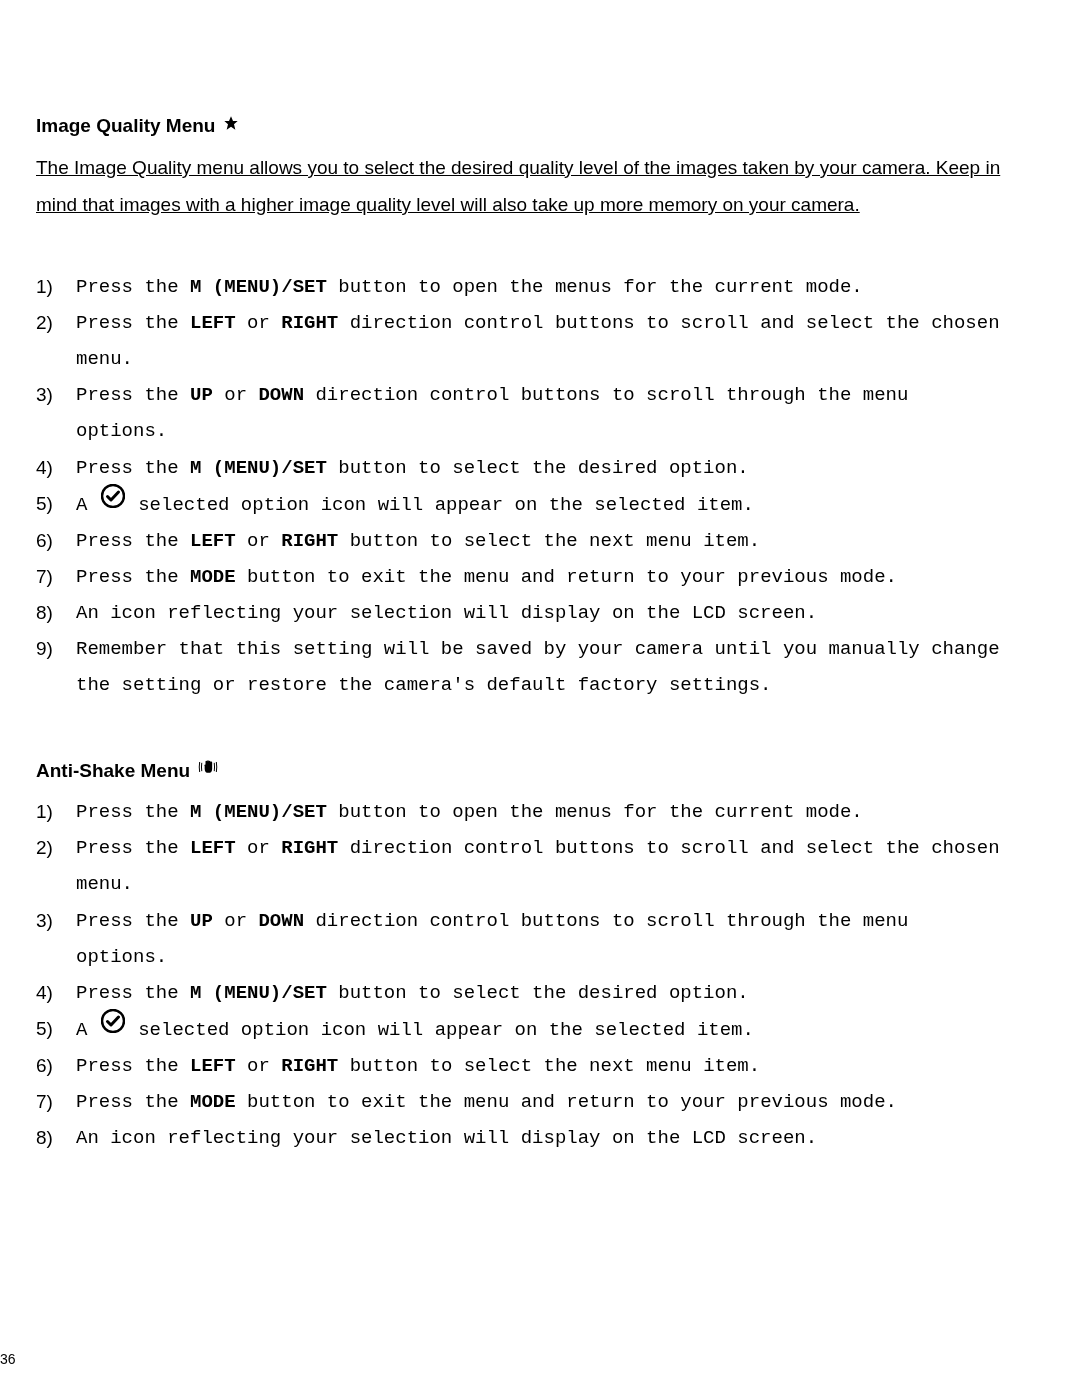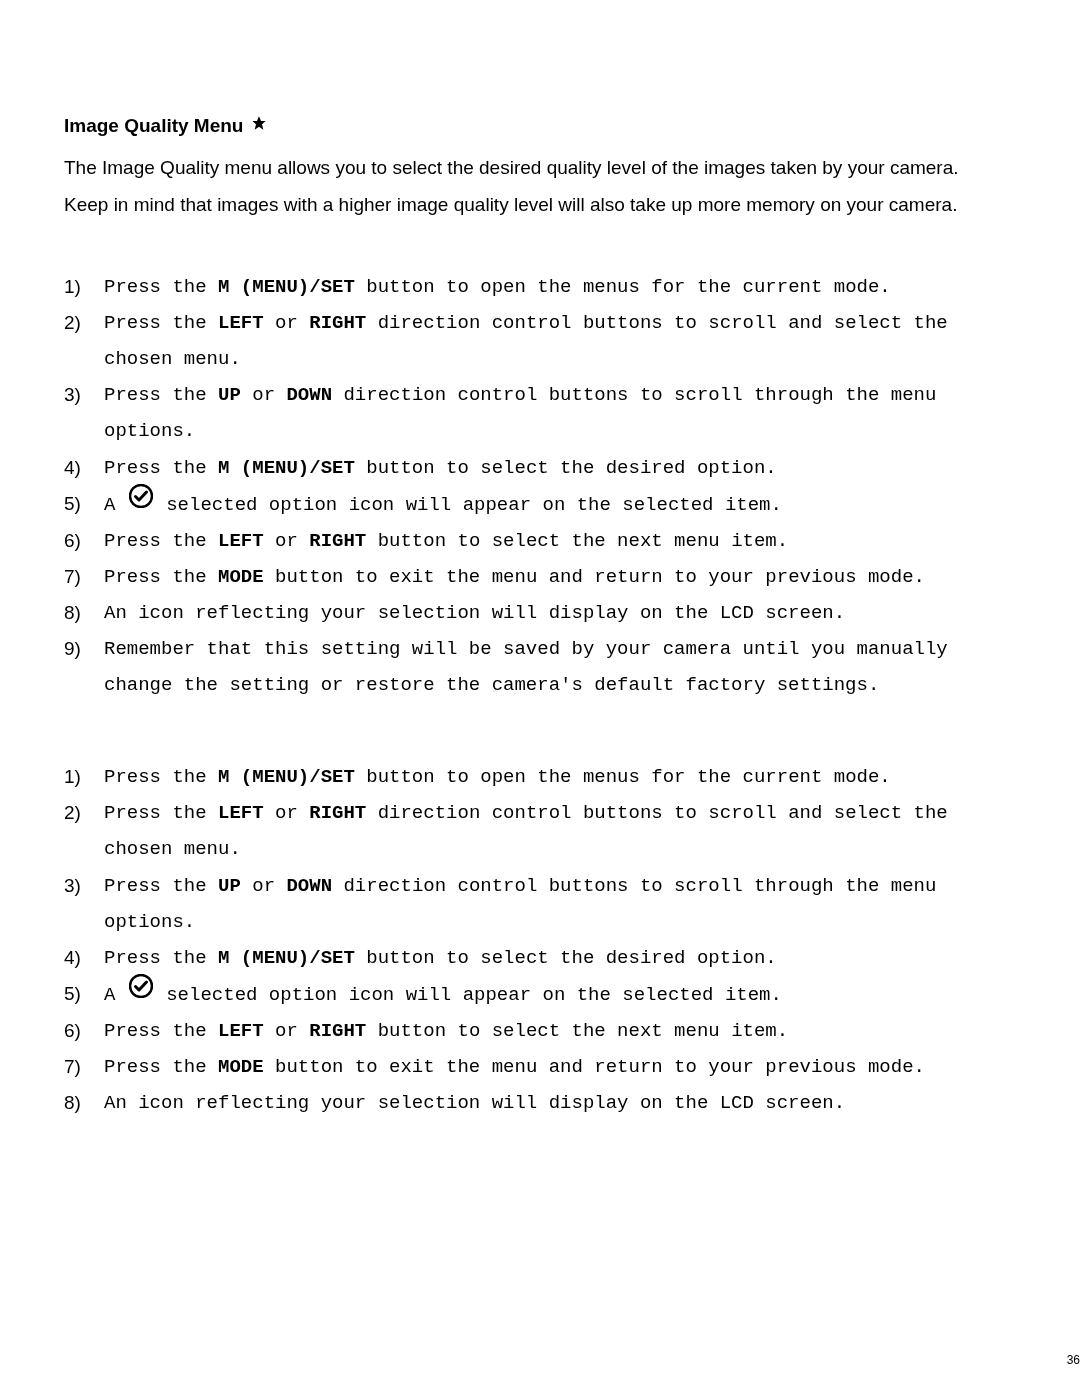--- a/index.html
+++ b/index.html
@@ -6,36 +6,37 @@
     font-family: Arial, Helvetica, sans-serif;
     font-size: 19px;
     color: #000;
     margin: 0;
     padding: 0;
     background: #fff;
   }
   .page {
     width: 1080px;
     min-height: 1397px;
-    padding: 115px 72px 40px 64px;
+    padding: 115px 72px 40px 36px;
     box-sizing: border-box;
     position: relative;
   }
   .section-heading {
     font-weight: bold;
     margin-bottom: 12px;
     display: flex;
     align-items: center;
   }
   .section-heading .icon {
     margin-left: 8px;
   }
   .intro {
     line-height: 1.95;
     margin-bottom: 46px;
+    text-decoration: underline;
   }
   ol.steps {
     list-style: none;
     padding: 0;
     margin: 0 0 56px 0;
   }
   ol.steps > li {
     display: flex;
     align-items: flex-start;
     line-height: 1.9;
@@ -65,22 +66,22 @@
   .hand-icon {
     font-size: 17px;
     position: relative;
     top: -1px;
   }
   .page-number {
     position: absolute;
     bottom: 30px;
     left: 0;
     right: 0;
-    text-align: right;
-    font-size: 12px;
+    text-align: left;
+    font-size: 14px;
   }
   .section2 {
     margin-top: 8px;
   }
 </style>
 </head>
 <body>
 
 <div class="page">
 
@@ -149,20 +150,32 @@
       <span class="num">8)</span>
       <span class="content">An icon reflecting your selection will display on the LCD screen.</span>
     </li>
     <li>
       <span class="num">9)</span>
       <span class="content">Remember that this setting will be saved by your camera until you manually change the setting or restore the camera's default factory settings.</span>
     </li>
   </ol>
 
   <div class="section2">
+    <div class="section-heading">
+      <span>Anti-Shake Menu</span>
+      <span class="icon hand-icon">
+        <svg width="20" height="18" viewBox="0 0 24 20">
+          <path d="M2 4 Q1 10 2 16" fill="none" stroke="#000" stroke-width="1.2"></path>
+          <path d="M4.5 5 Q3.8 10 4.5 15" fill="none" stroke="#000" stroke-width="1.2"></path>
+          <path d="M9 7 L9 3.5 Q9 2.5 10 2.5 Q11 2.5 11 3.5 L11 7 L11 3 Q11 2 12 2 Q13 2 13 3 L13 7 L13 3.5 Q13 2.5 14 2.5 Q15 2.5 15 3.5 L15 7 L15 4.5 Q15 3.5 16 3.5 Q17 3.5 17 4.5 L17 12 Q17 17 12.5 17 Q8 17 8 12 L8 9 Q7 7 9 7 Z" fill="#000"></path>
+          <path d="M22 4 Q23 10 22 16" fill="none" stroke="#000" stroke-width="1.2"></path>
+          <path d="M19.5 5 Q20.2 10 19.5 15" fill="none" stroke="#000" stroke-width="1.2"></path>
+        </svg>
+      </span>
+    </div>
 
 
     <ol class="steps">
       <li>
         <span class="num">1)</span>
         <span class="content">
           <span>Press the </span><b>M (MENU)/SET</b><span> button to open the menus for the current mode.</span>
         </span>
       </li>
       <li>

